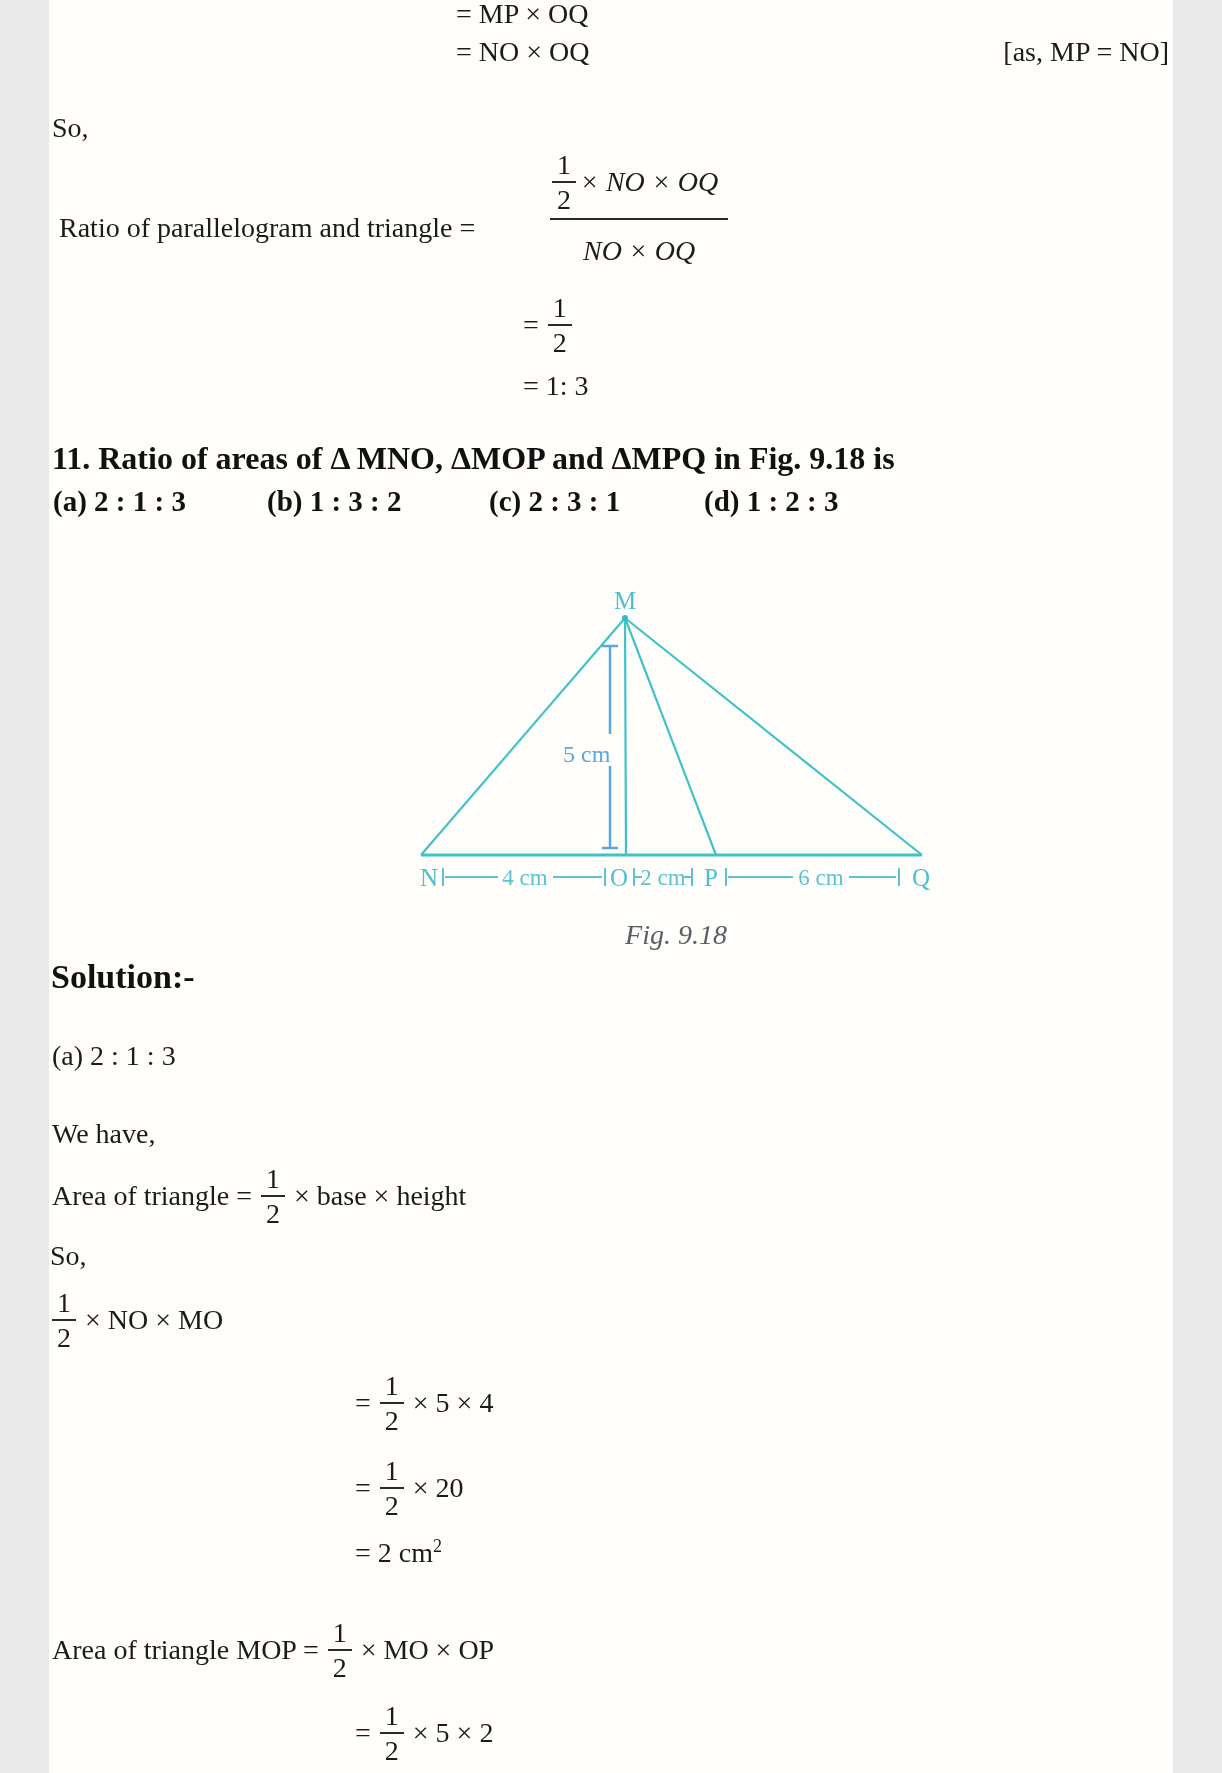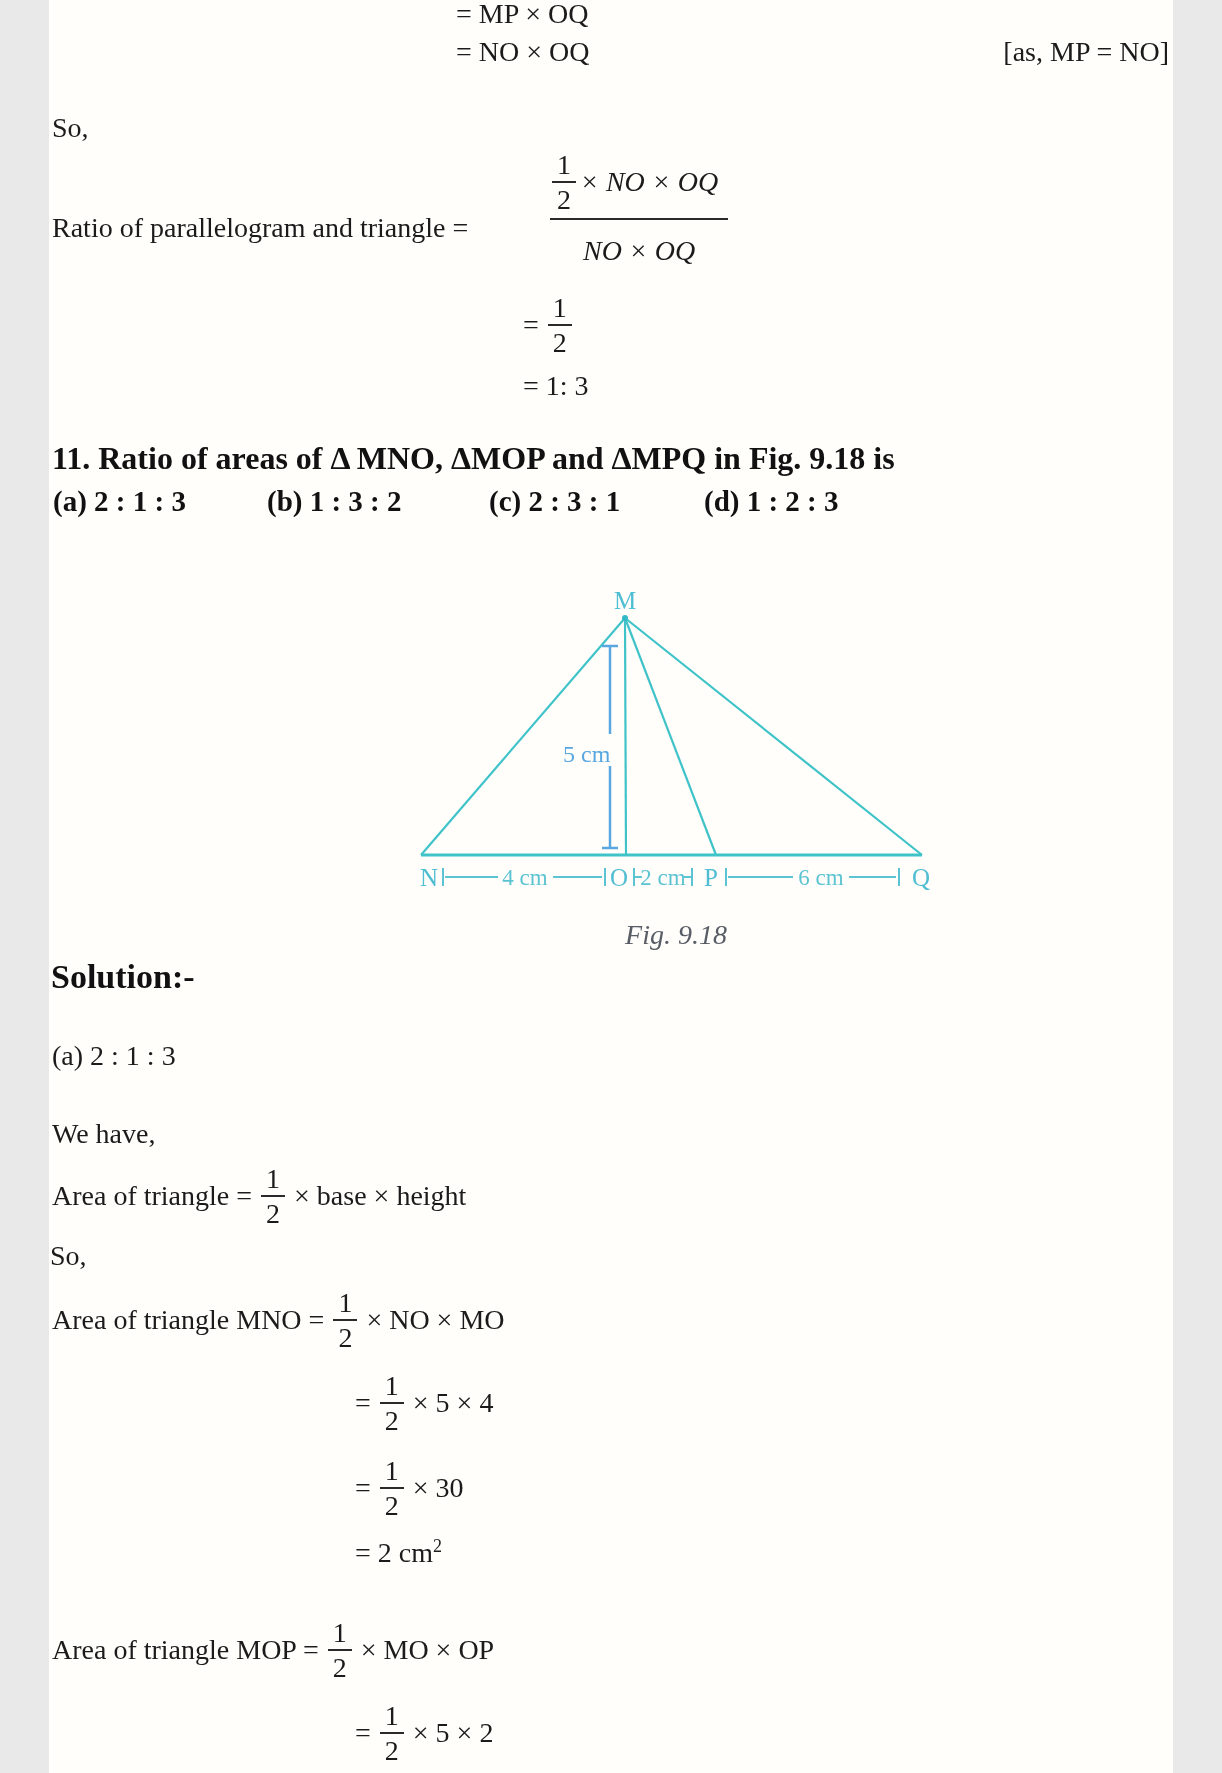--- a/index.html
+++ b/index.html
@@ -36,21 +36,21 @@
 <body>
 
 <div id="page">
 
   <div class="plain" style="left:407px;top:-2px;">= MP × OQ</div>
   <div class="plain" style="left:407px;top:36px;">= NO × OQ</div>
   <div class="plain" style="right:4px;top:36px;">[as, MP = NO]</div>
 
   <div class="plain" style="left:3px;top:112px;">So,</div>
 
-  <div class="plain" style="left:3px;top:212px;font-family:Liberation Serif, serif;">Ratio of parallelogram and triangle =</div>
+  <div class="plain" style="left:10px;top:212px;font-family:Liberation Serif, serif;">Ratio of parallelogram and triangle =</div>
   <div class="bigfrac" style="left:501px;top:150px;">
     <div class="bf-num">
       <span class="frac">
         <span class="fn">1</span>
         <span class="fd">2</span>
       </span>
       <span class="it">× NO × OQ</span>
     </div>
     <div class="bf-den it">NO × OQ</div>
   </div>
@@ -132,21 +132,20 @@
     <span class="frac">
       <span class="fn">1</span>
       <span class="fd">2</span>
     </span>
     <span>× base × height</span>
   </div>
 
   <div class="plain" style="left:1px;top:1240px;">So,</div>
 
   <div class="eqline" style="left:3px;top:1280px;">
-    <span>Area of triangle MNO =</span>
     <span class="frac">
       <span class="fn">1</span>
       <span class="fd">2</span>
     </span>
     <span>× NO × MO</span>
   </div>
 
   <div class="eqline" style="left:306px;top:1363px;">
     <span>=</span>
     <span class="frac">
@@ -155,21 +154,21 @@
     </span>
     <span>× 5 × 4</span>
   </div>
 
   <div class="eqline" style="left:306px;top:1448px;">
     <span>=</span>
     <span class="frac">
       <span class="fn">1</span>
       <span class="fd">2</span>
     </span>
-    <span>× 30</span>
+    <span>× 20</span>
   </div>
 
   <div class="plain" style="left:306px;top:1537px;">
     <span>= 2 cm</span><sup class="sq">2</sup>
   </div>
 
   <div class="eqline" style="left:3px;top:1610px;">
     <span>Area of triangle MOP =</span>
     <span class="frac">
       <span class="fn">1</span>

